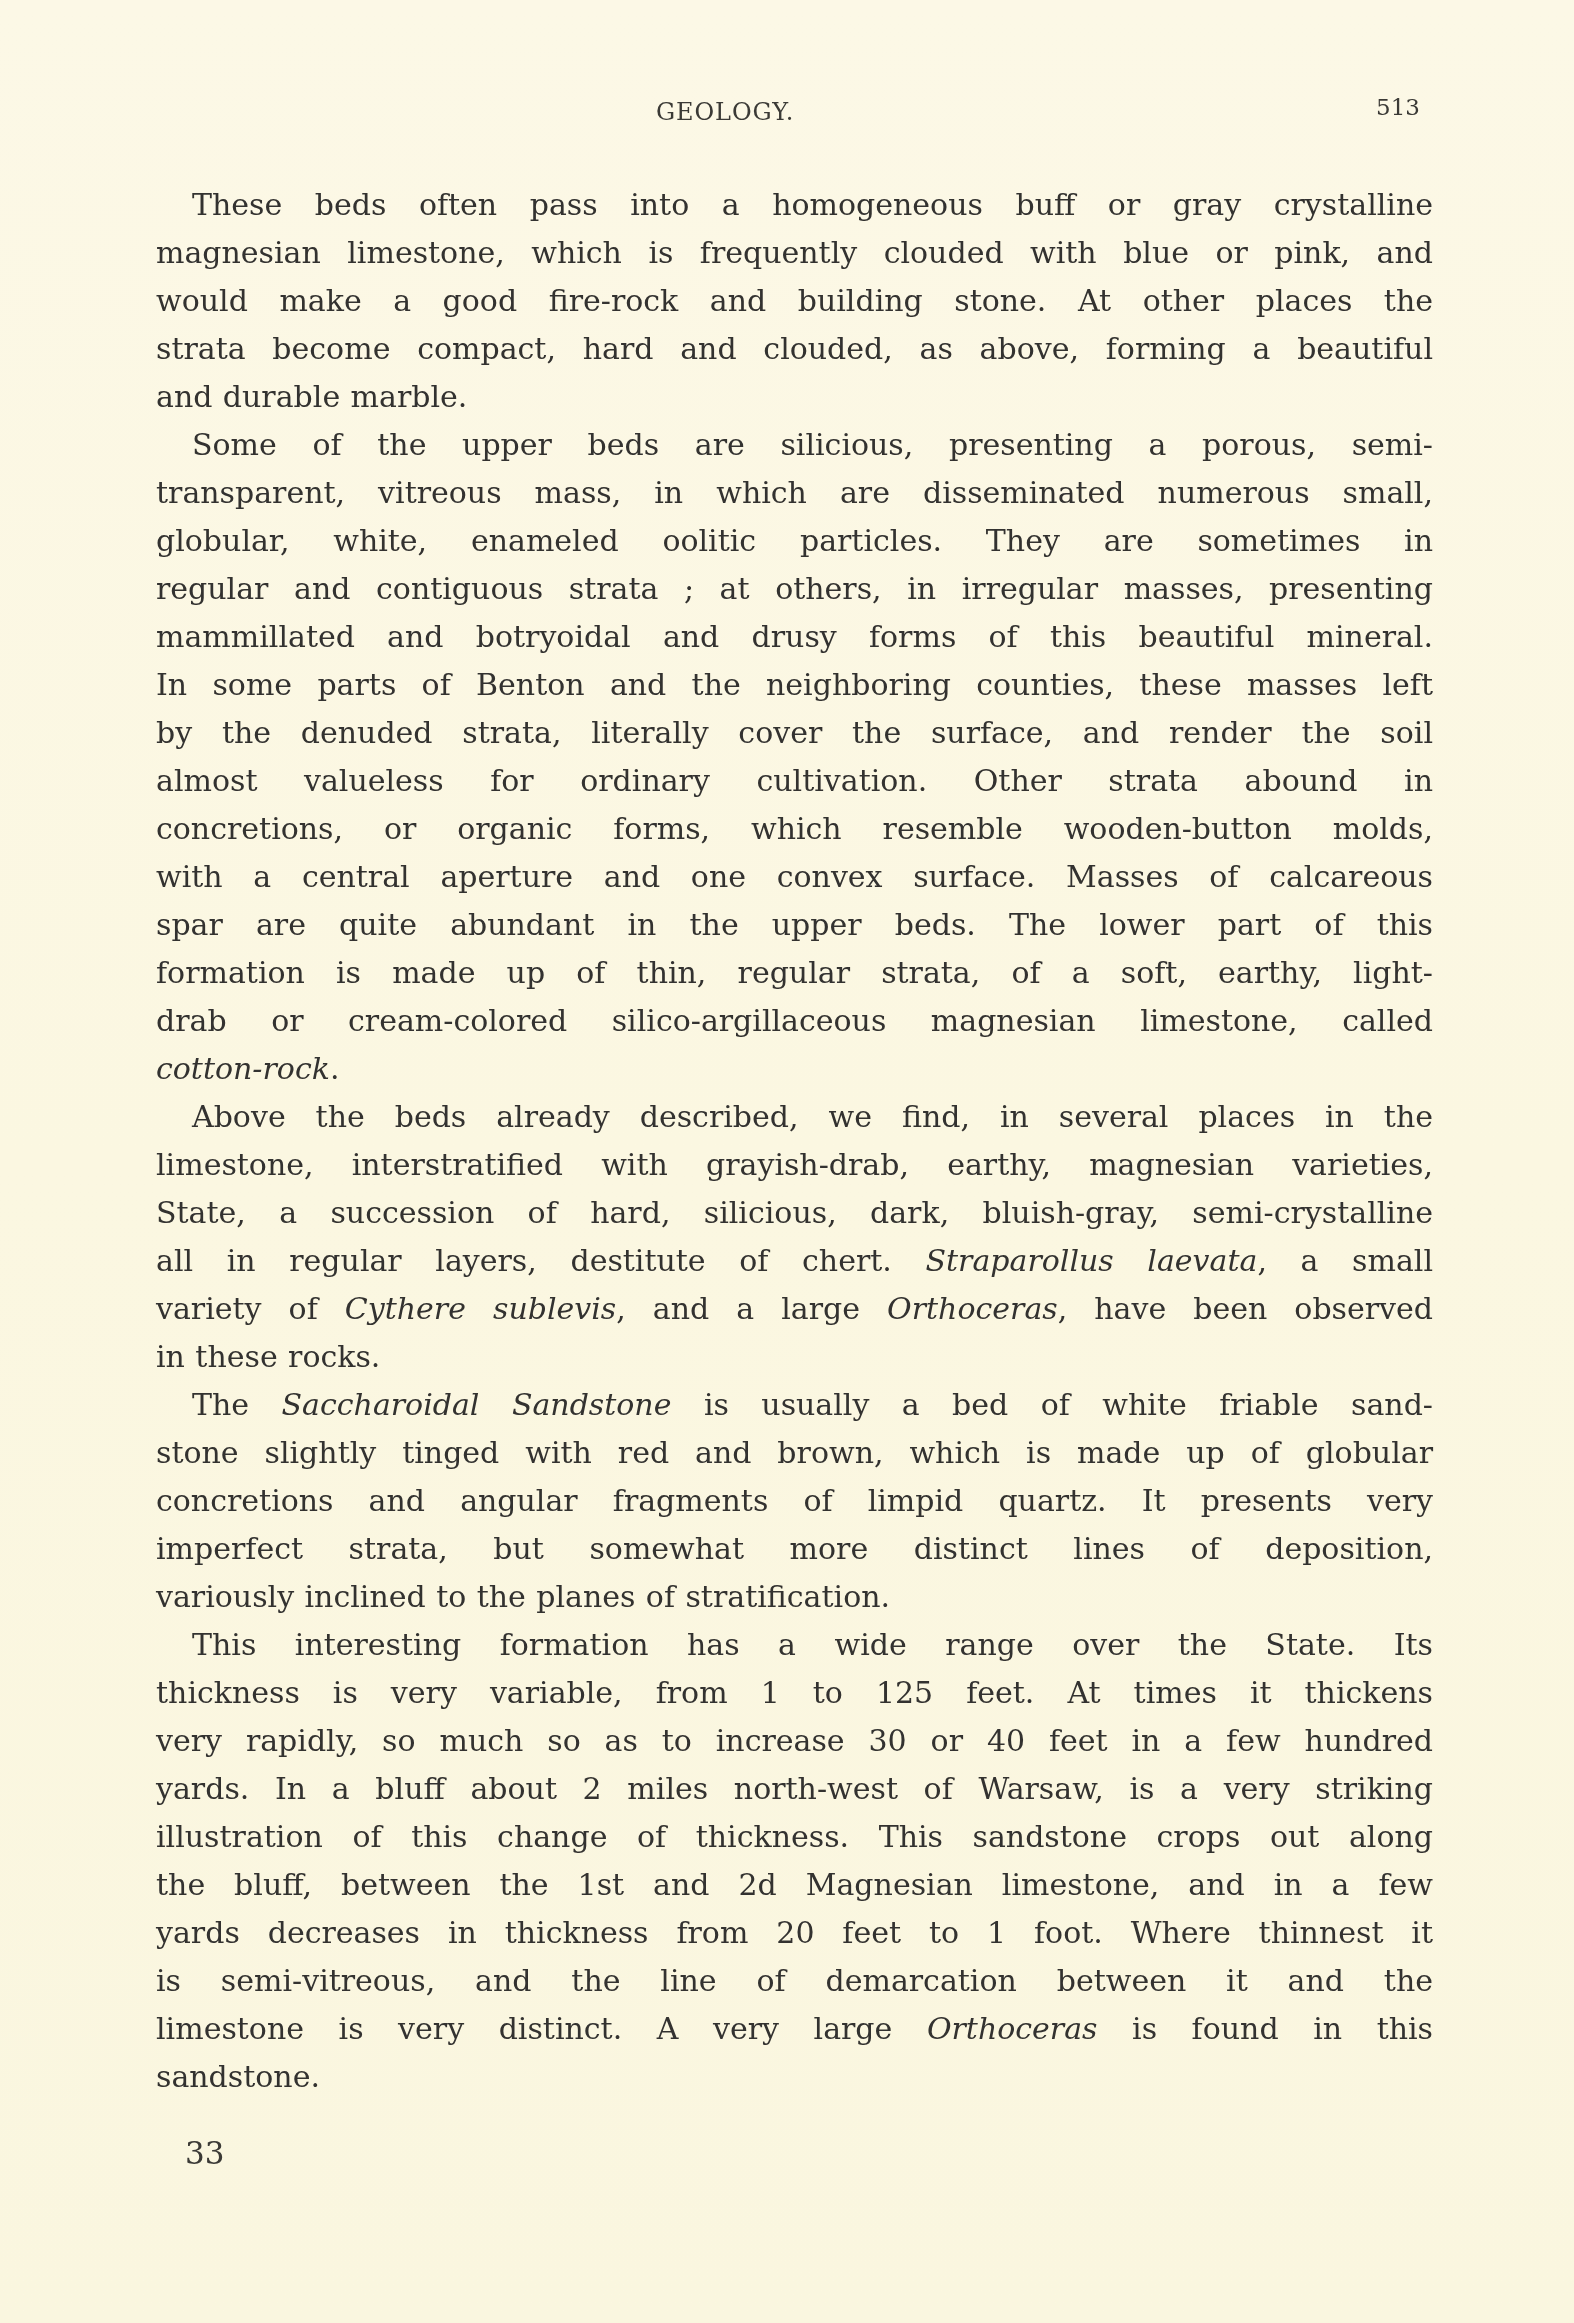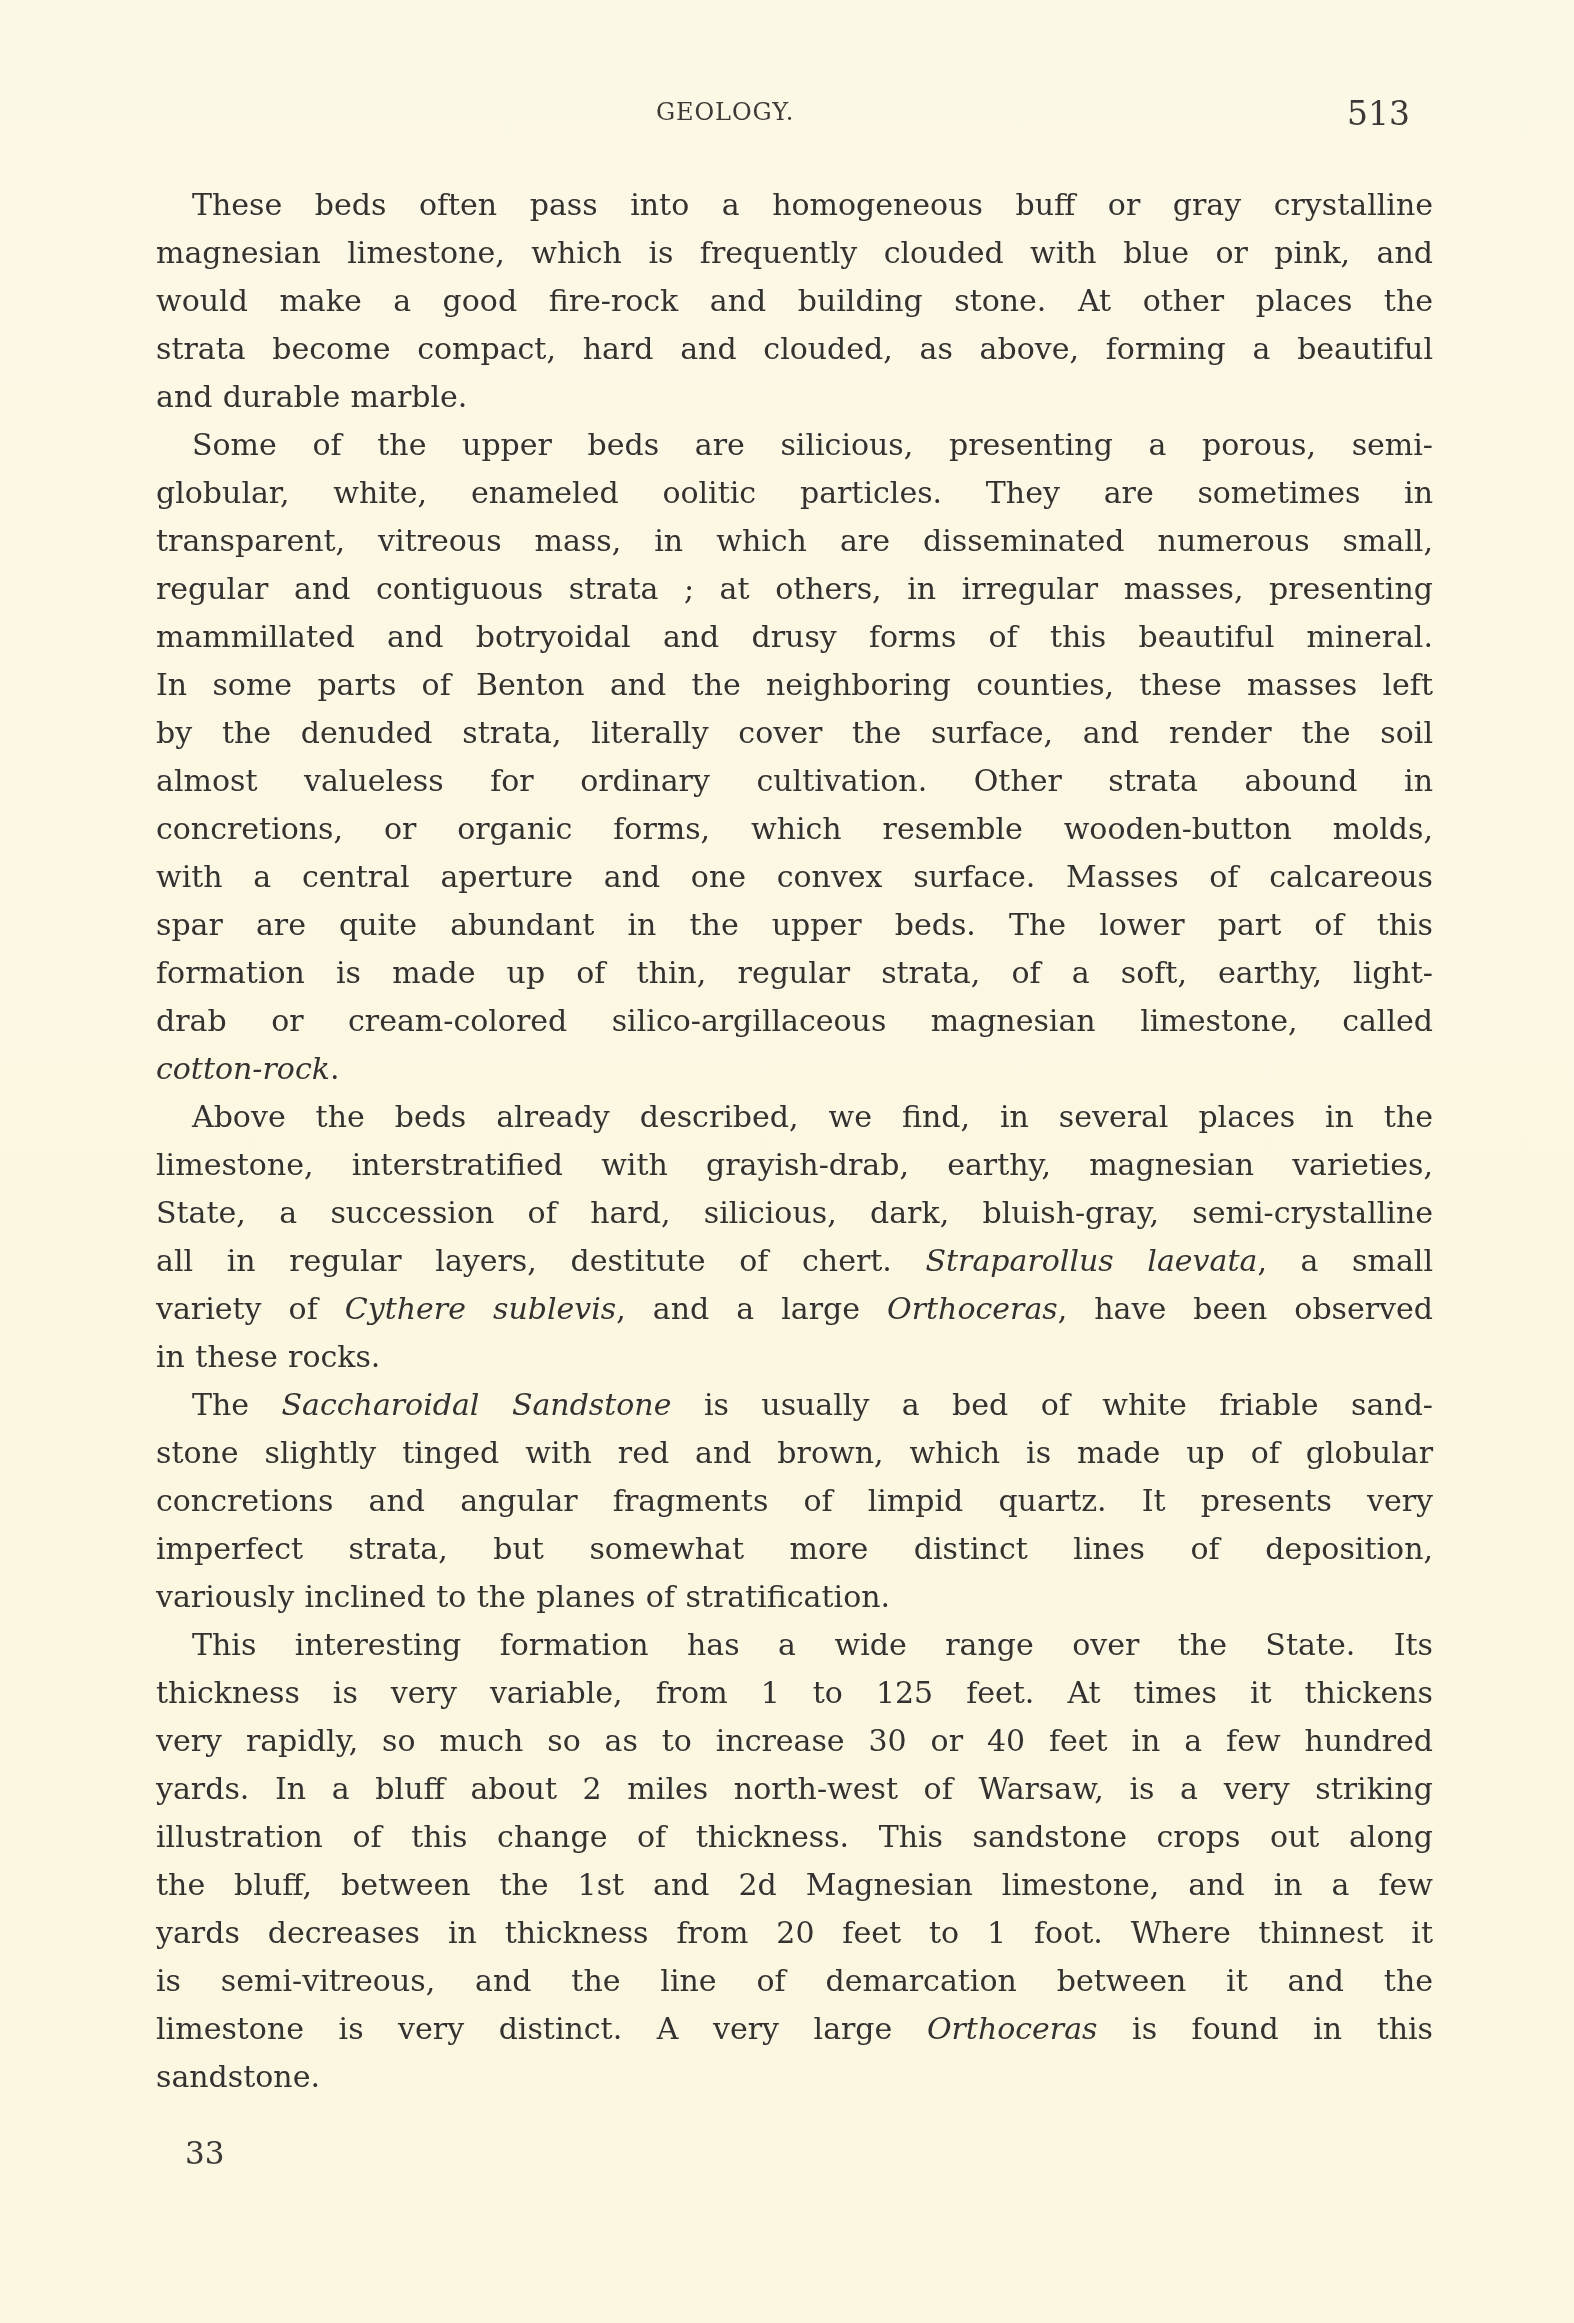--- a/index.html
+++ b/index.html
@@ -31,23 +31,23 @@
     }
     .running-title {
       position: absolute;
       left: 500px;
       top: 0;
       font-size: 24px;
       letter-spacing: 0.9px;
     }
     .page-number {
       position: absolute;
-      right: 23px;
+      right: 13px;
       top: -3.6px;
-      font-size: 33px;
+      font-size: 23px;
     }
     .body-text {
       position: absolute;
       top: 181px;
       left: 156px;
       width: 1277px;
       font-family: "DejaVu Serif", serif;
       font-size: 30px;
       line-height: 48px;
       color: #333230;
@@ -97,22 +97,22 @@
     <div class="para">
       <span class="line first">These beds often pass into a homogeneous buff or gray crystalline</span>
       <span class="line">magnesian limestone, which is frequently clouded with blue or pink, and</span>
       <span class="line">would make a good fire-rock and building stone.  At other places the</span>
       <span class="line">strata become compact, hard and clouded, as above, forming a beautiful</span>
       <span class="line last">and durable marble.</span>
     </div>
 
     <div class="para">
       <span class="line first">Some of the upper beds are silicious, presenting a porous, semi-</span>
+      <span class="line">transparent, vitreous mass, in which are disseminated numerous small,</span>
       <span class="line">globular, white, enameled oolitic particles.  They are sometimes in</span>
-      <span class="line">transparent, vitreous mass, in which are disseminated numerous small,</span>
       <span class="line">regular and contiguous strata ;  at others, in irregular masses, presenting</span>
       <span class="line">mammillated and botryoidal and drusy forms of this beautiful mineral.</span>
       <span class="line">In some parts of Benton and the neighboring counties, these masses left</span>
       <span class="line">by the denuded strata, literally cover the surface, and render the soil</span>
       <span class="line">almost valueless for ordinary cultivation.  Other strata abound in</span>
       <span class="line">concretions, or organic forms, which resemble wooden-button molds,</span>
       <span class="line">with a central aperture and one convex surface.  Masses of calcareous</span>
       <span class="line">spar are quite abundant in the upper beds.  The lower part of this</span>
       <span class="line">formation is made up of thin, regular strata, of a soft, earthy, light-</span>
       <span class="line">drab or cream-colored silico-argillaceous magnesian limestone, called</span>

